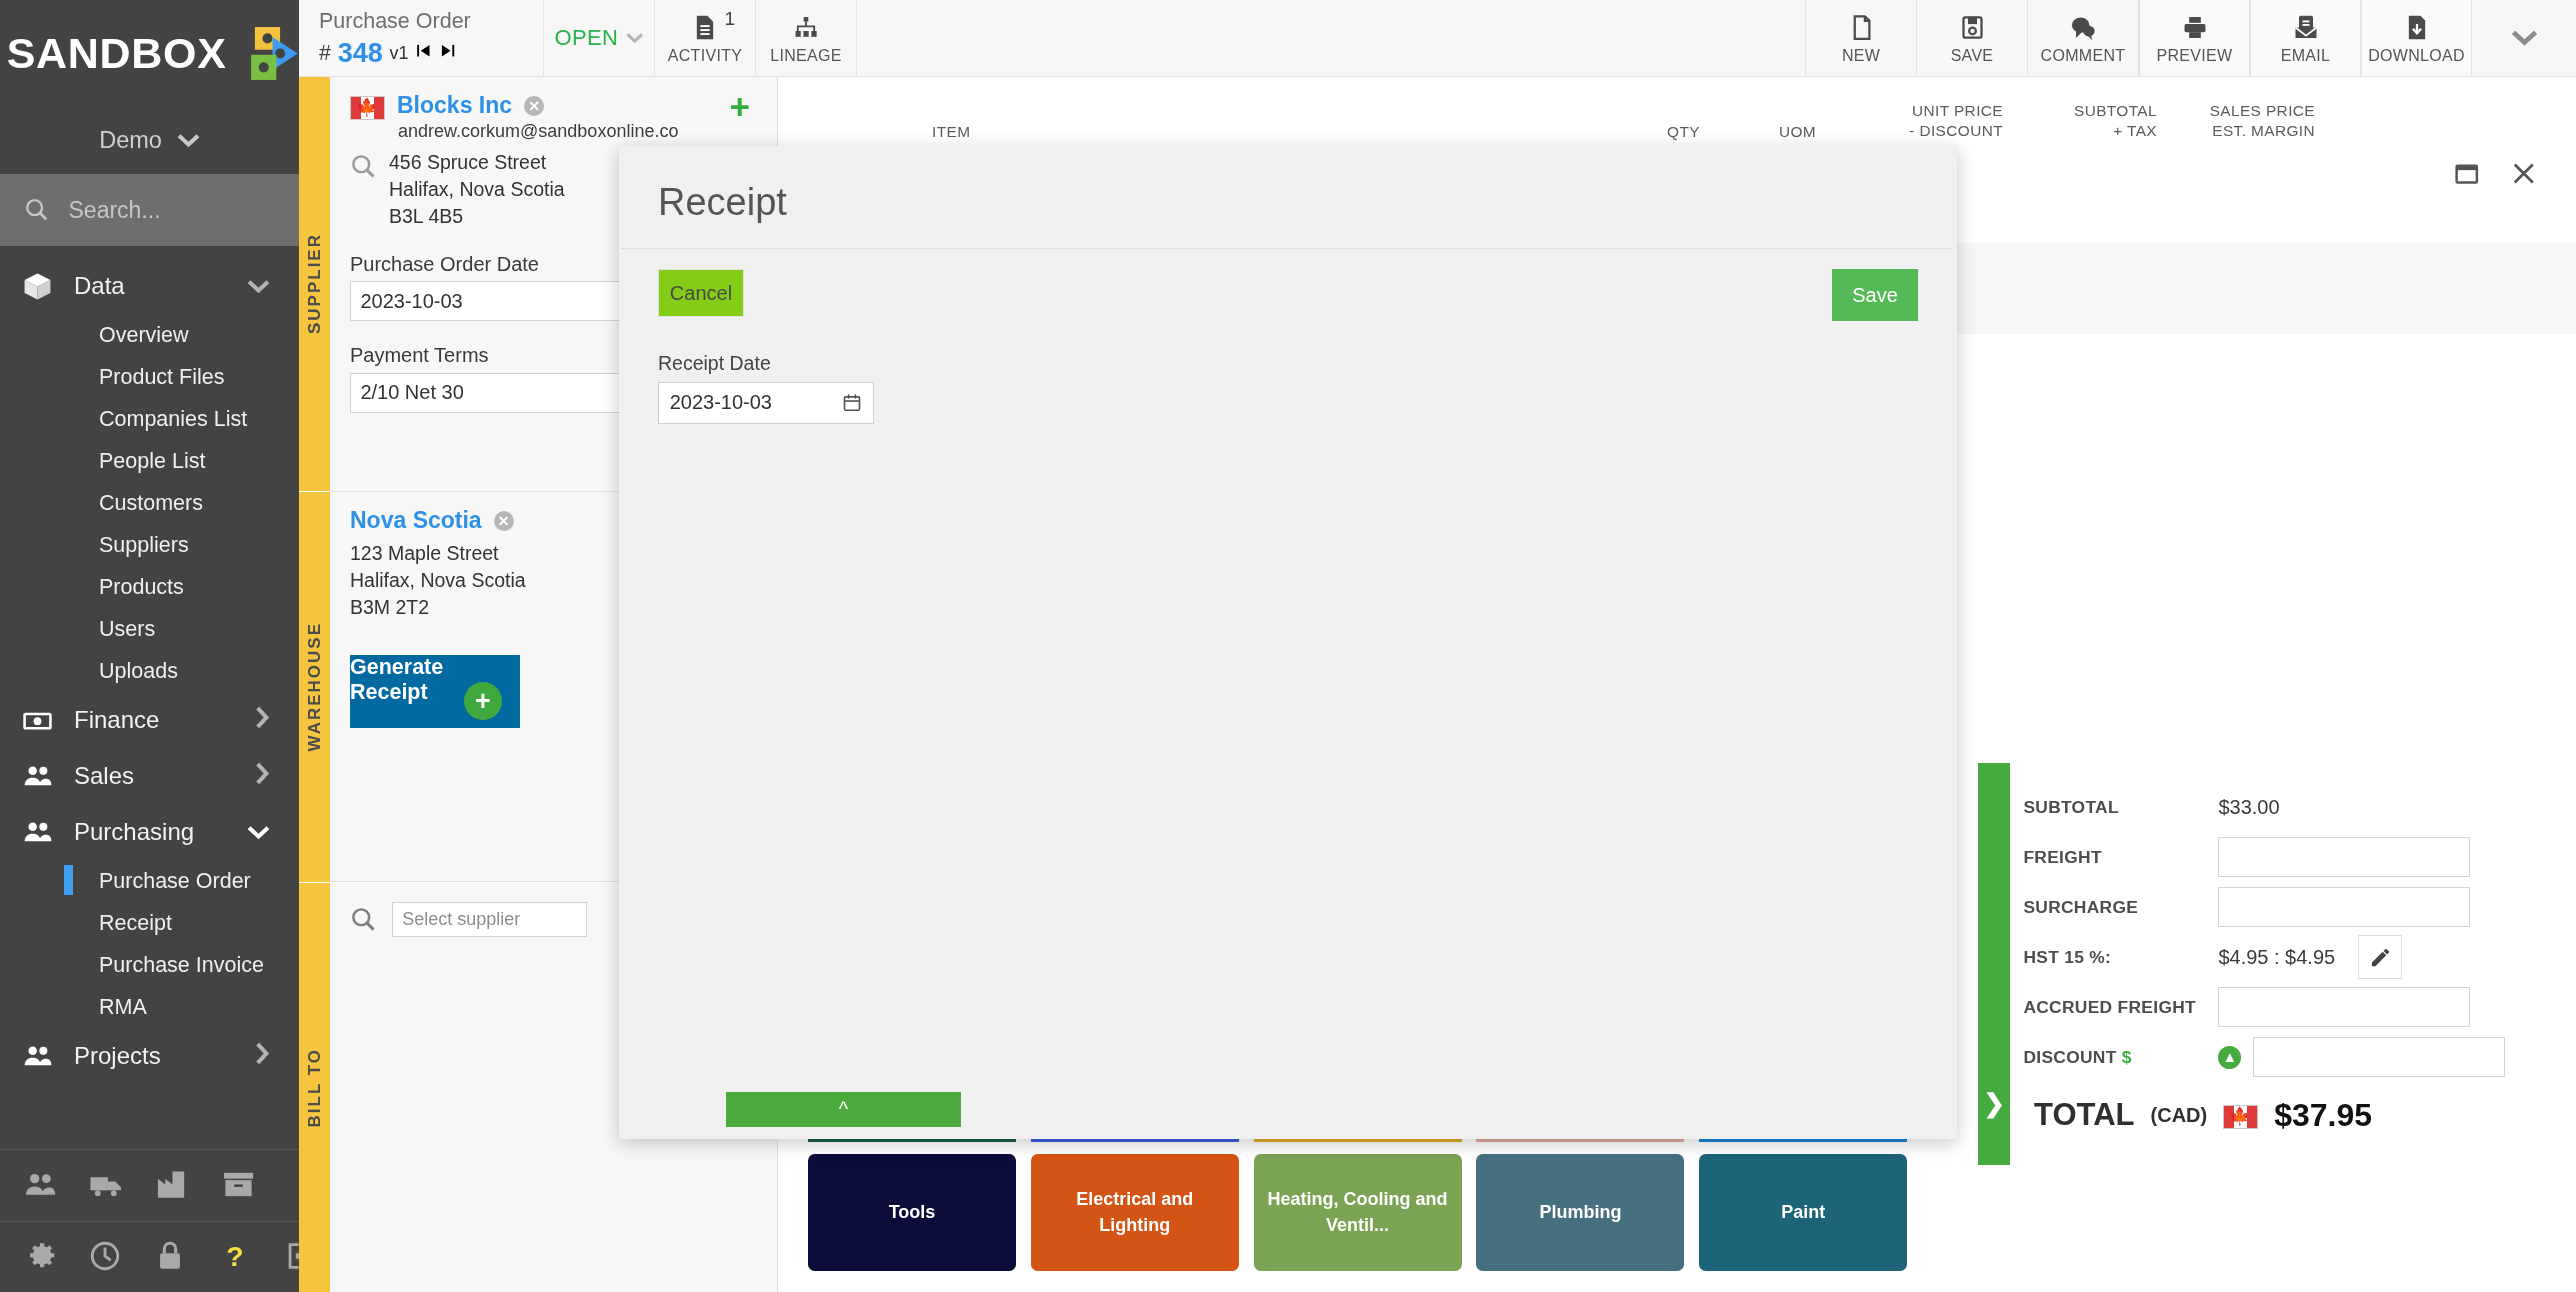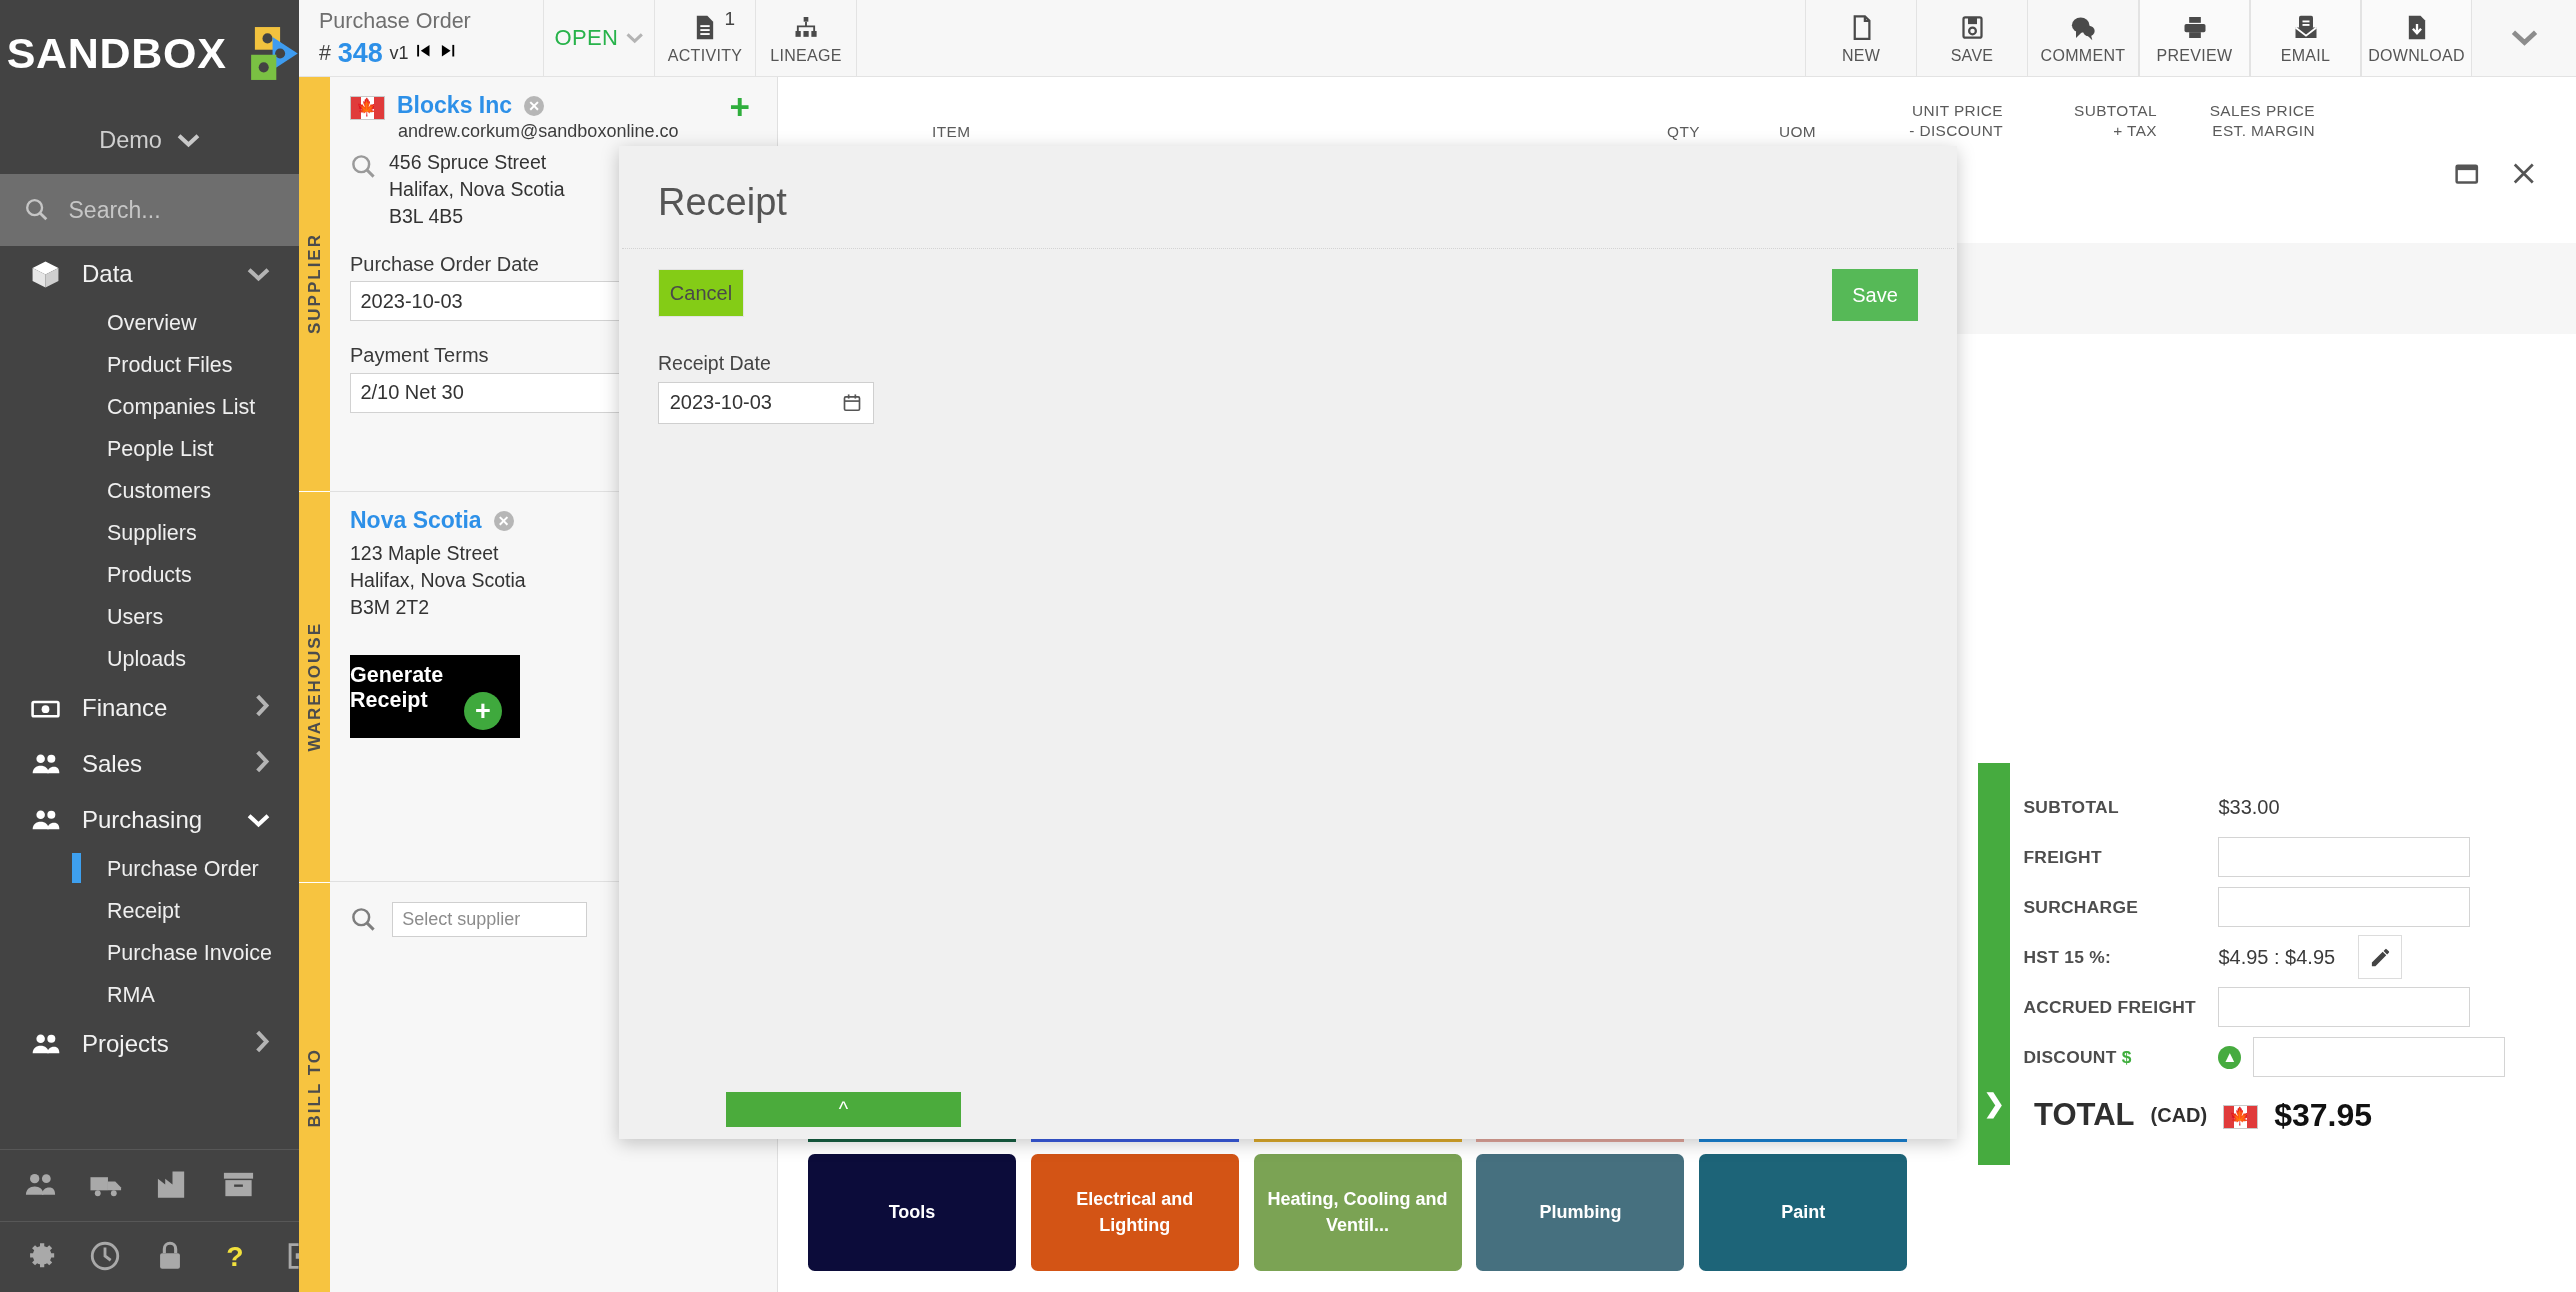--- a/index.html
+++ b/index.html
@@ -26,21 +26,21 @@
     height: 67px; display: flex; align-items: center; justify-content: center;
     gap: 14.8px; font-size: 23.5px; color: #cfcfcf;
   }
 
   .search-row {
     height: 72px; background: #6e6e6e; display: flex; align-items: center;
     padding-left: 24px; gap: 19px;
   }
   .search-row .ph { font-size: 23px; color: #c6c6c6; }
 
-  .nav { flex: 1; overflow: hidden; padding-top: 0; margin-left: 8px; }
+  .nav { flex: 1; overflow: hidden; padding-top: 12px; }
   .nav-group {
     display: flex; align-items: center; height: 56px; padding-left: 20px;
     gap: 19px; font-size: 24px; color: #f2f2f2; cursor: pointer; position:relative;
   }
   .nav-group .gicon { width: 35px; height: 35px; display:flex; align-items:center; justify-content:center; }
   .nav-group .garrow {
     position: absolute; right: 29.5px; color: #b4b4b4; font-size: 23px; font-weight: bold;
   }
   .nav-sub {
     display: flex; align-items: center; height: 42px; padding-left: 99px;
@@ -130,23 +130,23 @@
   .plus-g { position: absolute; right: 27px; top: 17.4px; color: #2fae3d; font-size: 35px; line-height: 25.5px; font-weight: bold;}
   .email { font-size: 18px; color: #3d3d3d; margin-left: 48px; margin-top: 1.3px; }
   .addr-row { display: flex; gap: 12px; margin-top: 6.7px; }
   .addr { font-size: 19.5px; color: #333; line-height: 27px; }
   .fld-label { font-size: 20px; color: #3a3a3a; margin-top: 23px; }
   .fld-input {
     height: 40px; background: #fff; border: 0.7px solid #d2d2d2; margin-top: 5.4px;
     display: flex; align-items: center; padding-left: 9.4px; font-size: 20px; color: #333;
   }
   .gen-btn {
-    margin-top: 34px; width: 170px; height: 83px; background: #000000;
+    margin-top: 34px; width: 170px; height: 73px; background: #0369a1;
     color: #fff; font-size: 21.5px; font-weight: bold; position: relative;
-    display: flex; align-items: flex-start; justify-content: center; padding-top: 8px;
+    display: flex; align-items: flex-start; justify-content: center; padding-top: 0;
   }
   .gen-plus {
     position: absolute; right: 18px; bottom: 8px; width: 38px; height: 38px;
     border-radius: 50%; background: #3fa93d; color: #fff; font-size: 27px;
     display:flex; align-items:center; justify-content:center; font-weight: bold;
   }
   .sel-sup { display: flex; align-items: center; gap: 14.8px; margin-top: 5.4px; }
   .sel-sup .box {
     width: 195px; height: 35px; border: 0.7px solid #cfcfcf; background: #fff;
     display: flex; align-items: center; padding-left: 9.4px; font-size: 18px; color: #8c8c8c;

